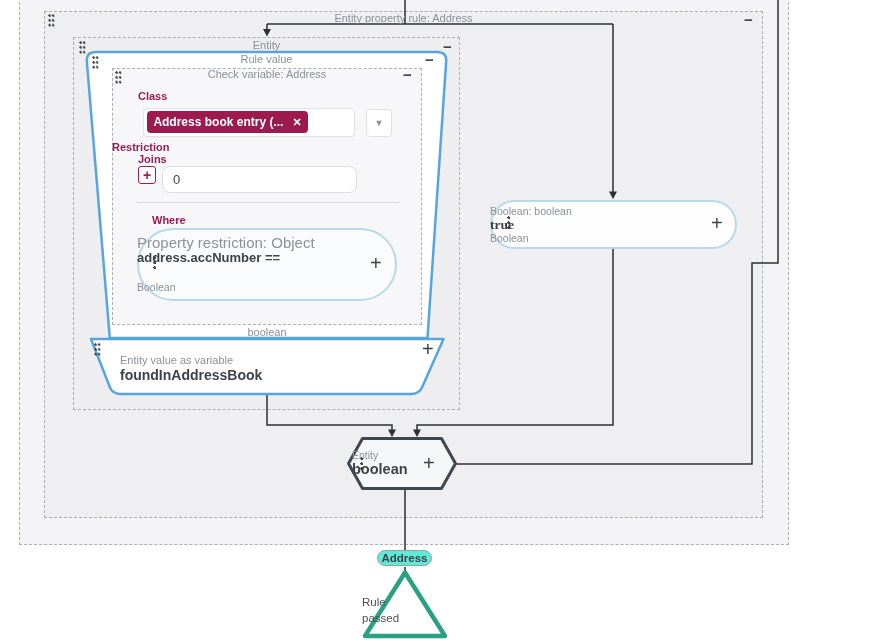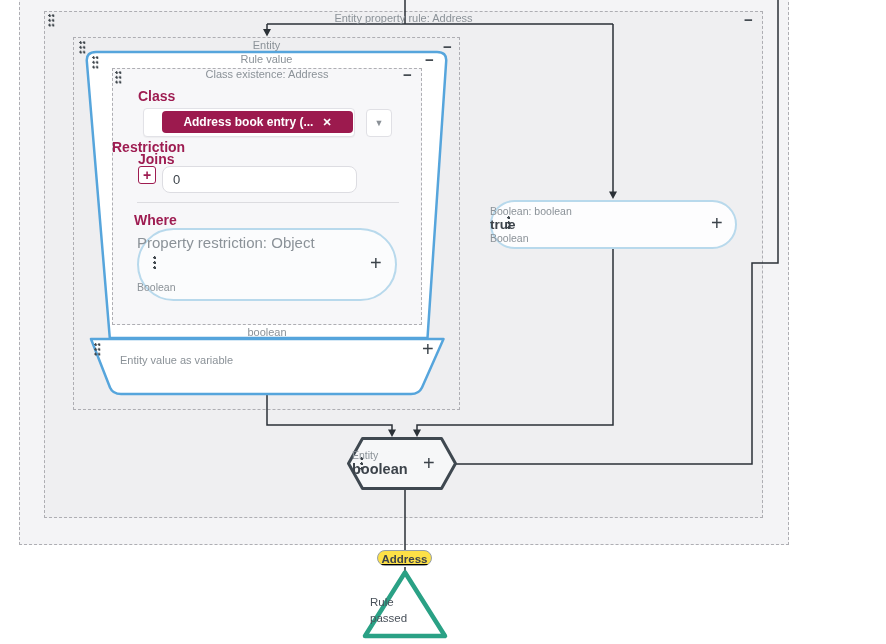--- a/index.html
+++ b/index.html
@@ -3,21 +3,21 @@
 <meta charset="utf-8">
 <style>
   html,body{margin:0;padding:0;background:#fff;}
   body{font-family:"Liberation Sans",sans-serif;}
   #stage{position:relative;width:886px;height:644px;background:#ffffff;overflow:hidden;}
   .abs{position:absolute;}
   .dashed{border:1px dashed #aeaeb3;}
   .ctitle{font-size:11px;color:#8b9298;text-align:center;line-height:13px;}
   .muted{color:#8b9298;}
   .dark{color:#3c434a;}
-  .mlabel{font-size:14px;font-weight:700;color:#9e1c51;line-height:12px;}
+  .mlabel{font-size:11px;font-weight:700;color:#9e1c51;line-height:12px;}
   .grip{width:7px;height:14px;cursor:grab;
         background-image:radial-gradient(circle at 1.6px 1.6px,#3f464c 1.15px,transparent 1.35px);
         background-size:3.6px 4.8px;}
   .grip3{width:4px;height:14px;cursor:grab;
         background-image:radial-gradient(circle at 1.7px 1.7px,#3f464c 1.3px,transparent 1.5px);
         background-size:4px 5px;}
   .minus{font-size:15px;font-weight:700;color:#3c434a;line-height:12px;cursor:pointer;}
   .plus{font-size:20px;font-weight:400;color:#3c434a;line-height:20px;cursor:pointer;}
   .pillnode{border:2px solid #b8d9ec;background:#fbfcfd;border-radius:37px;}
   .txt-c{text-align:left;line-height:12px;}
@@ -25,21 +25,21 @@
   .chip{background:#9c1a4e;border-radius:4px;color:#fff;display:flex;align-items:center;justify-content:center;gap:9px;cursor:pointer;}
   .chip .lbl{font-size:12px;font-weight:700;line-height:12px;}
   .chip .x{font-size:11px;font-weight:700;line-height:11px;cursor:pointer;}
   .ddbtn{background:#fff;border:1px solid #e0e0e5;border-radius:4px;display:flex;align-items:center;justify-content:center;cursor:pointer;}
   .chev{color:#8a9096;font-size:9px;line-height:9px;}
   .joinsadd{border:1.5px solid #9e1c51;border-radius:3px;background:#fff;display:flex;align-items:center;justify-content:center;cursor:pointer;}
   .joinsadd span{color:#9e1c51;font-size:14px;font-weight:700;line-height:14px;}
   .input{background:#fff;border:1px solid #dddde2;border-radius:8px;font-family:"Liberation Sans",sans-serif;
          font-size:13px;color:#3c434a;padding:0 0 0 10px;outline:none;}
   .divider{background:#dcdce0;height:1px;}
-  .oval{background:#fde047;border:1.5px solid #98a0a6;border-radius:10px;display:flex;align-items:flex-end;justify-content:center;text-decoration:underline;}
+  .oval{background:#5eead4;border:1.5px solid #98a0a6;border-radius:10px;display:flex;align-items:center;justify-content:center;}
   .oval span{font-size:11.5px;font-weight:700;color:#3c434a;line-height:11px;}
 </style>
 </head>
 <body>
 
 <div id="stage">
 
   <div class="abs dashed" style="left:19px;top:-8px;width:768px;height:551px;background:#f4f4f6;"></div>
 
   <div class="abs dashed" style="left:44px;top:11px;width:717px;height:505px;background:#efeff1;"></div>
@@ -74,70 +74,72 @@
   <div class="abs grip" style="left:79px;top:41px;"></div>
   <div class="abs ctitle" style="left:73px;top:39px;width:387px;">Entity</div>
   <div class="abs minus" style="left:443px;top:41px;">−</div>
 
   <div class="abs grip" style="left:92px;top:56px;"></div>
   <div class="abs ctitle" style="left:86px;top:53px;width:361px;">Rule value</div>
   <div class="abs minus" style="left:425px;top:54px;">−</div>
 
   <div class="abs dashed" style="left:112px;top:68px;width:308px;height:255px;background:#f7f7f9;"></div>
   <div class="abs grip" style="left:115px;top:71px;"></div>
-  <div class="abs ctitle" style="left:112px;top:68px;width:310px;">Class existence: Address</div>
+  <div class="abs ctitle" style="left:112px;top:68px;width:310px;">Check variable: Address</div>
   <div class="abs minus" style="left:403px;top:69px;">−</div>
 
   <div class="abs mlabel" style="left:138px;top:90px;">Class</div>
   <div class="abs field" style="left:143px;top:108px;width:210px;height:27px;"></div>
-  <div class="abs chip" style="left:162px;top:111px;width:191px;height:22px;text-align:center;">
+  <div class="abs chip" style="left:147px;top:111px;width:161px;height:22px;text-align:center;">
     <span class="lbl">Address book entry (...</span>
     <span class="x">✕</span>
   </div>
   <div class="abs ddbtn" style="left:366px;top:109px;width:24px;height:26px;">
     <span class="chev">▼</span>
   </div>
 
   <div class="abs mlabel txt-c" style="left:112px;top:141px;width:310px;">Restriction</div>
 
   <div class="abs mlabel" style="left:138px;top:153px;">Joins</div>
   <div class="abs joinsadd" style="left:138px;top:166px;width:16px;height:16px;">
     <span>+</span>
   </div>
   <input class="abs input" style="left: 162px; top: 166px; width: 183px; height: 25px;" value="0">
 
   <div class="abs divider" style="left:137px;top:202px;width:262px;"></div>
 
-  <div class="abs mlabel" style="left:134px;top:214px;">Where</div>
+  <div class="abs mlabel" style="left:152px;top:214px;">Where</div>
   <div class="abs pillnode" style="left:137px;top:228px;width:256px;height:69px;"></div>
   <div class="abs grip3" style="left:153px;top:256px;"></div>
   <div class="abs plus" style="left:370px;top:253px;">+</div>
   <div class="abs txt-c muted" style="left:137px;top:237px;width:260px;font-size:15px;">Property restriction: Object</div>
+  <div class="abs txt-c dark" style="left:137px;top:250px;width:260px;font-size:13px;font-weight:700;line-height:15px;">address.accNumber ==</div>
   <div class="abs txt-c muted" style="left:137px;top:281px;width:260px;font-size:10.5px;">Boolean</div>
 
   <div class="abs ctitle" style="left:112px;top:326px;width:310px;">boolean</div>
 
   <div class="abs grip" style="left:94px;top:343px;"></div>
   <div class="abs plus" style="left:422px;top:339px;">+</div>
   <div class="abs txt-c muted" style="left:120px;top:354px;width:294px;font-size:11px;">Entity value as variable</div>
+  <div class="abs txt-c dark" style="left:120px;top:367px;width:294px;font-size:14px;font-weight:700;line-height:16px;">foundInAddressBook</div>
 
   <div class="abs pillnode" style="left:490px;top:200px;width:243px;height:45px;border-radius:25px;background:#fdfdfe;"></div>
   <div class="abs grip3" style="left:507px;top:216px;"></div>
   <div class="abs plus" style="left:711px;top:213px;">+</div>
   <div class="abs txt-c muted" style="left:490px;top:205px;width:247px;font-size:10.5px;">Boolean: boolean</div>
-  <div class="abs txt-c dark" style="left:490px;top:217px;width:268px;font-size:13.5px;font-weight:700;line-height:15px;">true</div>
+  <div class="abs txt-c dark" style="left:490px;top:217px;width:268px;font-size:13.5px;font-weight:700;line-height:15px;font-family:Liberation Serif, serif;">true</div>
   <div class="abs txt-c muted" style="left:490px;top:232px;width:247px;font-size:10.5px;">Boolean</div>
 
   <div class="abs grip3" style="left:360px;top:457px;"></div>
   <div class="abs plus" style="left:423px;top:453px;">+</div>
   <div class="abs txt-c muted" style="left:352px;top:449px;width:100px;font-size:10.5px;">Entity</div>
   <div class="abs txt-c dark" style="left:352px;top:461px;width:100px;font-size:14.5px;font-weight:700;line-height:16px;">boolean</div>
 
   <div class="abs oval" style="left:377px;top:550px;width:53px;height:14px;">
     <span>Address</span>
   </div>
 
-  <div class="abs txt-c" style="left:370px;top:594px;width:70px;font-size:11.5px;color:#49515a;line-height:16px;">
+  <div class="abs txt-c" style="left:362px;top:594px;width:70px;font-size:11.5px;color:#49515a;line-height:16px;">
     <span style="display:block">Rule</span>
     <span style="display:block">passed</span>
   </div>
 
 </div>
 
 </body></html>

